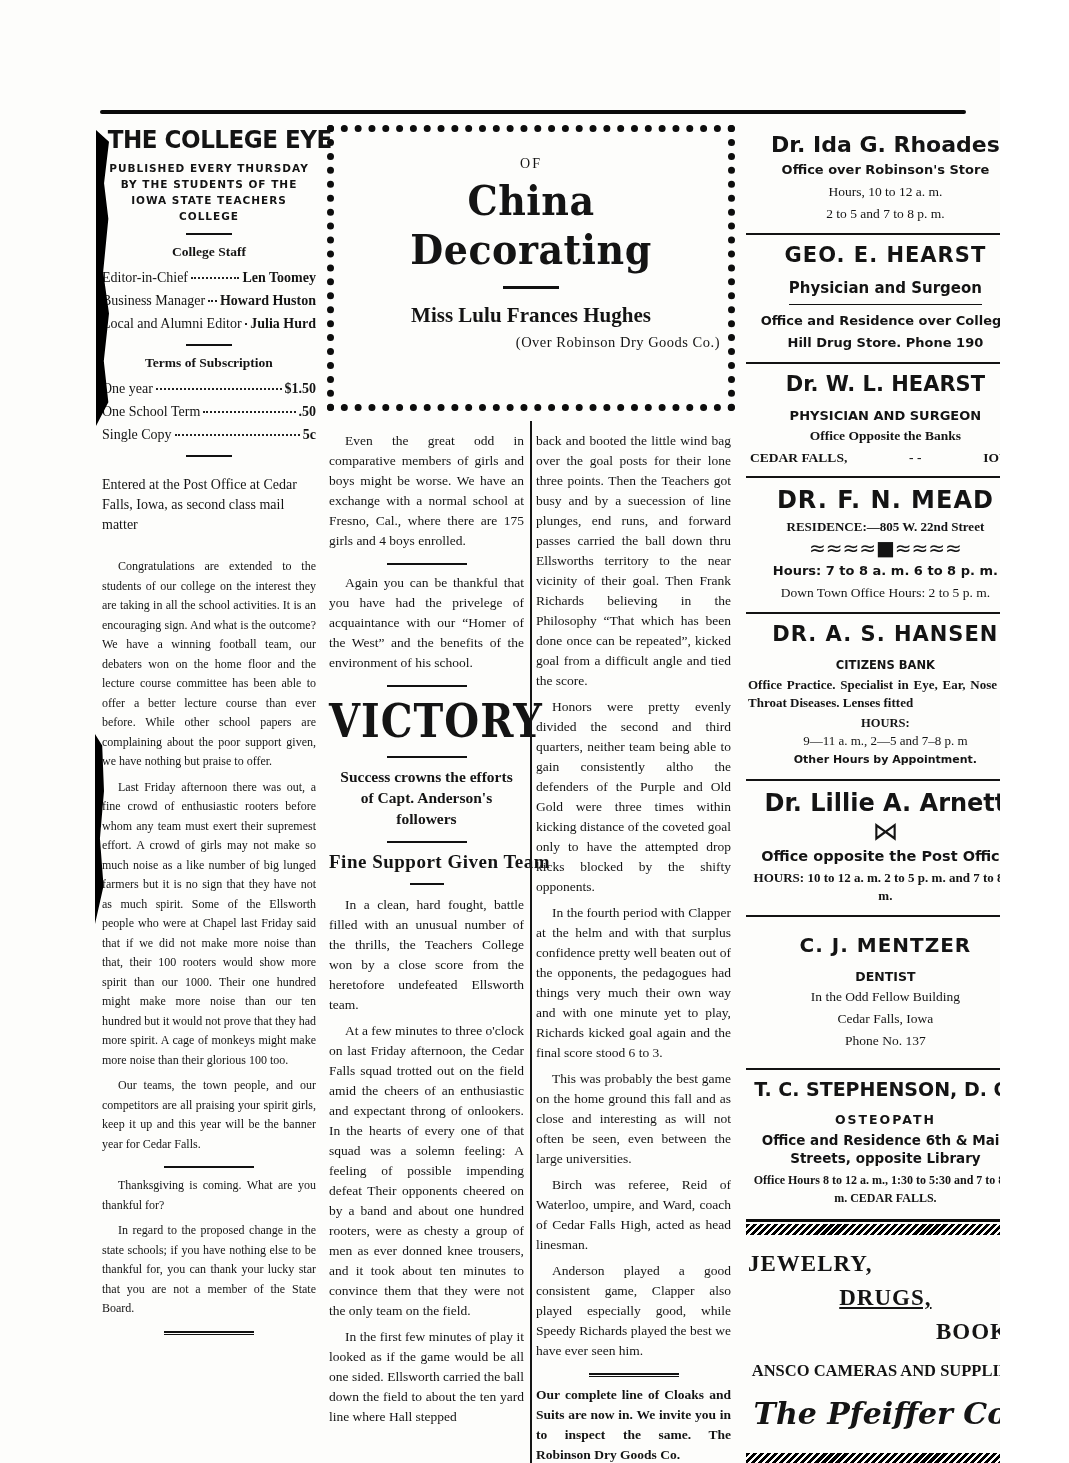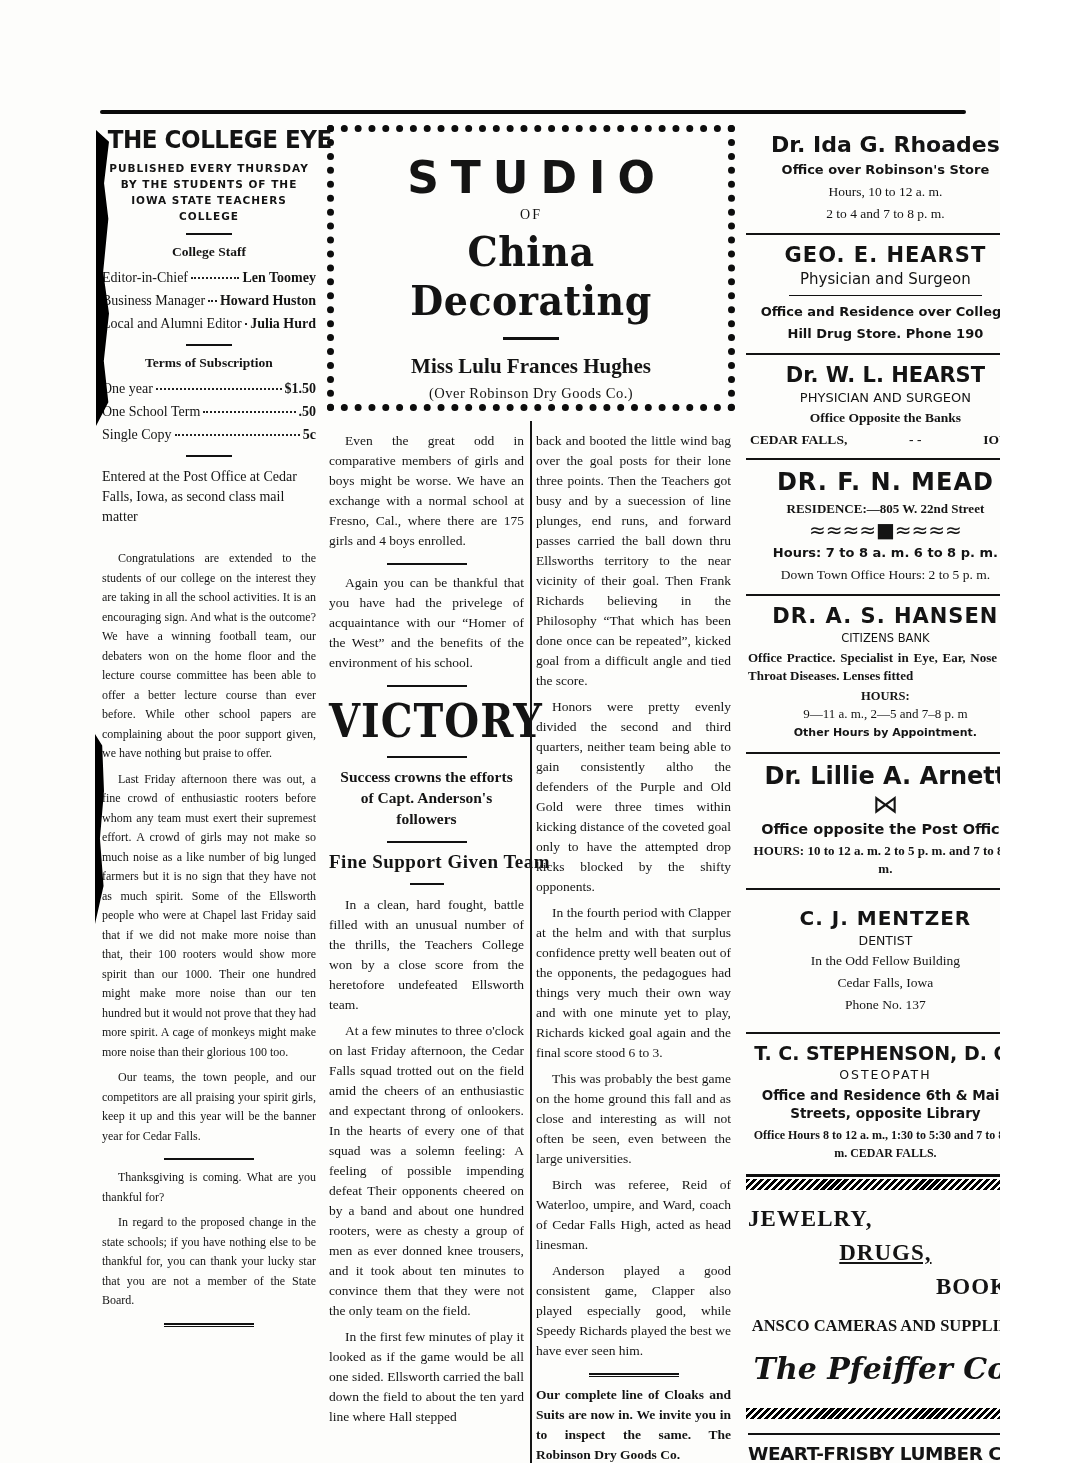--- a/index.html
+++ b/index.html
@@ -15,49 +15,49 @@
   .blob-masthead { left:-4px; top:8px; width:13px; height:296px; clip-path:polygon(0 0,100% 4%,62% 18%,95% 30%,55% 48%,100% 62%,60% 78%,95% 92%,0 100%); }
   .blob-mid { left:-5px; top:612px; width:9px; height:190px; clip-path:polygon(0 0,80% 6%,100% 30%,55% 55%,95% 80%,0 100%); }
   .masthead { text-align:center; }
   .masthead-title { font-family:"DejaVu Sans", sans-serif; font-weight:bold; font-size:24px; letter-spacing:-0.5px; white-space:nowrap; transform:scaleX(0.96); transform-origin:left center; text-align:left; padding-left:6px; }
   .masthead-sub { font-family:"DejaVu Sans", sans-serif; font-weight:bold; font-size:10.5px; letter-spacing:1px; line-height:16px; margin-top:6px; }
   .sm-div { width:46px; height:2px; background:#111; margin:9px auto; }
   .staff-heading, .terms-heading { font-weight:bold; font-size:13.5px; text-align:center; margin:4px 0 6px; }
   .staff-row, .term-row { display:flex; align-items:baseline; font-size:14px; line-height:23px; }
   .leader { flex:1; border-bottom:2px dotted #222; margin:0 3px; transform:translateY(-3px); }
   .bold { font-weight:bold; }
-  .entered { font-size:14px; line-height:20px; margin-top:10px; }
+  .entered { font-size:14px; line-height:20px; margin-top:18px; }
   .body-par { font-size:12px; line-height:19.5px; text-align:justify; text-indent:16px; margin-top:6px; }
   .ed-div { width:90px; height:2px; background:#111; margin:12px auto 8px; }
   .ed-div.dbl { border-top:2px solid #111; border-bottom:1px solid #111; background:none; height:4px; }
   .col-left .body-par:first-of-type { margin-top:22px; }
   
   .col-mid { width:424px; padding:0 1px; }
   .studio-ad { border:7px dotted #0d0d0d; margin:3px 2px 10px; padding:20px 8px 26px; text-align:center; height:286px; }
   .studio-l1 { font-family:"DejaVu Sans", sans-serif; font-weight:bold; font-size:44px; letter-spacing:12px; text-indent:12px; }
   .studio-l2 { font-size:14px; letter-spacing:2px; margin-top:4px; }
   .studio-title { font-family:"DejaVu Serif", serif; font-weight:bold; font-size:38px; letter-spacing:0.5px; margin-top:8px; transform:scaleY(1.08); }
   .studio-div { width:56px; height:3px; background:#111; margin:16px auto 14px; }
   .studio-person { font-weight:bold; font-size:21px; }
-  .studio-loc { font-size:14.5px; margin-top:6px; letter-spacing:0.5px; }
+  .studio-loc { font-size:14.5px; margin-top:6px; letter-spacing:0.5px;text-align:right; }
   .midcols { display:flex; align-items:stretch; }
   .subcol { width:205px; padding:4px 6px 0 4px; }
   .subcol .body-par { font-size:13.5px; line-height:20px; }
   .victory { font-family:"DejaVu Serif", serif; font-weight:bold; font-size:40px; text-align:center; letter-spacing:1px; transform:scaleY(1.15); margin:10px 0 8px; }
   .deck { font-weight:bold; font-size:15.5px; text-align:center; line-height:21px; margin:6px 4px; }
   .subhead { font-weight:bold; font-size:19px; text-align:center; letter-spacing:0.5px; margin:8px 0 4px; white-space:nowrap; }
   .tiny-div { width:34px; height:2px; background:#111; margin:10px auto; }
   .mid-div { width:80px; height:2px; background:#111; margin:12px auto 8px; }
   .notice { font-weight:bold; font-size:13.5px; line-height:20px; text-align:justify; margin-top:8px; }
   
   .col-right { flex:1; padding:2px 0 0 8px; }
   .ad { padding:8px 2px 10px; text-align:center; }
   .ad + .ad { border-top:2px solid #131313; }
   .ad-name { font-family:"DejaVu Sans", sans-serif; font-weight:bold; }
-  .ad-sub { font-family:"DejaVu Sans", sans-serif; font-weight:normal; font-size:13px; margin-top:3px; }
+  .ad-sub { font-family:"DejaVu Sans", sans-serif; font-weight:bold; font-size:13px; margin-top:12px; }
   .ad-line { font-size:13.5px; line-height:18px; margin-top:4px; }
   .ad-line.bold-sans { font-family:"DejaVu Sans", sans-serif; font-weight:bold; font-size:13px; }
   .ad-rule { width:70%; height:1px; background:#111; margin:7px auto; }
   .ornament { font-family:"DejaVu Sans", sans-serif; font-size:20px; line-height:20px; margin-top:2px; }
   .cedar-row { display:flex; justify-content:space-between; font-size:13.5px; font-weight:bold; margin-top:5px; padding:0 2px; }
   .chain { height:11px; background:repeating-linear-gradient(135deg,#000 0 3px,#fdfdfb 3px 5px); margin:2px 0; }
   .pfeiffer-block { text-align:left; }
   .pf-l1 { font-weight:bold; font-size:23px; letter-spacing:1px; margin-top:6px; }
   .pf-l2 { font-weight:bold; font-size:23px; letter-spacing:1px; text-align:center; margin-top:8px;text-decoration:underline; }
   .pf-l3 { font-weight:bold; font-size:23px; letter-spacing:1px; text-align:right; margin-top:8px; }
@@ -123,21 +123,20 @@
         <div class="ed-div"></div>
         <p class="body-par">Thanksgiving is coming.  What are you thankful for?</p>
         <p class="body-par">In regard to the proposed change in the state schools; if you have nothing else to be thankful for, you can thank your lucky star that you are not a member of the State Board.</p>
         <div class="ed-div dbl"></div>
       </div>
 
       <div class="vrule"></div>
 
       <div class="col-mid">
         <div class="studio-ad">
-          <div class="studio-l1">STUDIO</div>
           <div class="studio-l2">OF</div>
           <div class="studio-title">China Decorating</div>
           <div class="studio-div"></div>
           <div class="studio-person">Miss Lulu Frances Hughes</div>
           <div class="studio-loc">(Over Robinson Dry Goods Co.)</div>
         </div>
         <div class="midcols">
           <div class="subcol">
             <p class="body-par">Even the great odd in comparative members of girls and boys might be worse.  We have an exchange with a normal school at Fresno, Cal., where there are 175 girls and 4 boys enrolled.</p>
             <div class="mid-div"></div>
@@ -167,21 +166,21 @@
         </div>
       </div>
 
       <div class="vrule"></div>
 
       <div class="col-right">
         <div class="ad">
           <div class="ad-name" style="font-size:22px;">Dr. Ida G. Rhoades</div>
           <div class="ad-line bold-sans">Office over Robinson's Store</div>
           <div class="ad-line">Hours, 10 to 12 a. m.</div>
-          <div class="ad-line">2 to 4 and 7 to 8 p. m.</div>
+          <div class="ad-line">2 to 5 and 7 to 8 p. m.</div>
         </div>
         <div class="ad">
           <div class="ad-name" style="font-size:21px; letter-spacing:1px;">GEO. E. HEARST</div>
           <div class="ad-sub" style="font-size:15px;">Physician and Surgeon</div>
           <div class="ad-rule"></div>
           <div class="ad-line bold-sans">Office and Residence over College</div>
           <div class="ad-line bold-sans">Hill Drug Store.  Phone 190</div>
         </div>
         <div class="ad">
           <div class="ad-name" style="font-size:21px;">Dr. W. L. HEARST</div>

